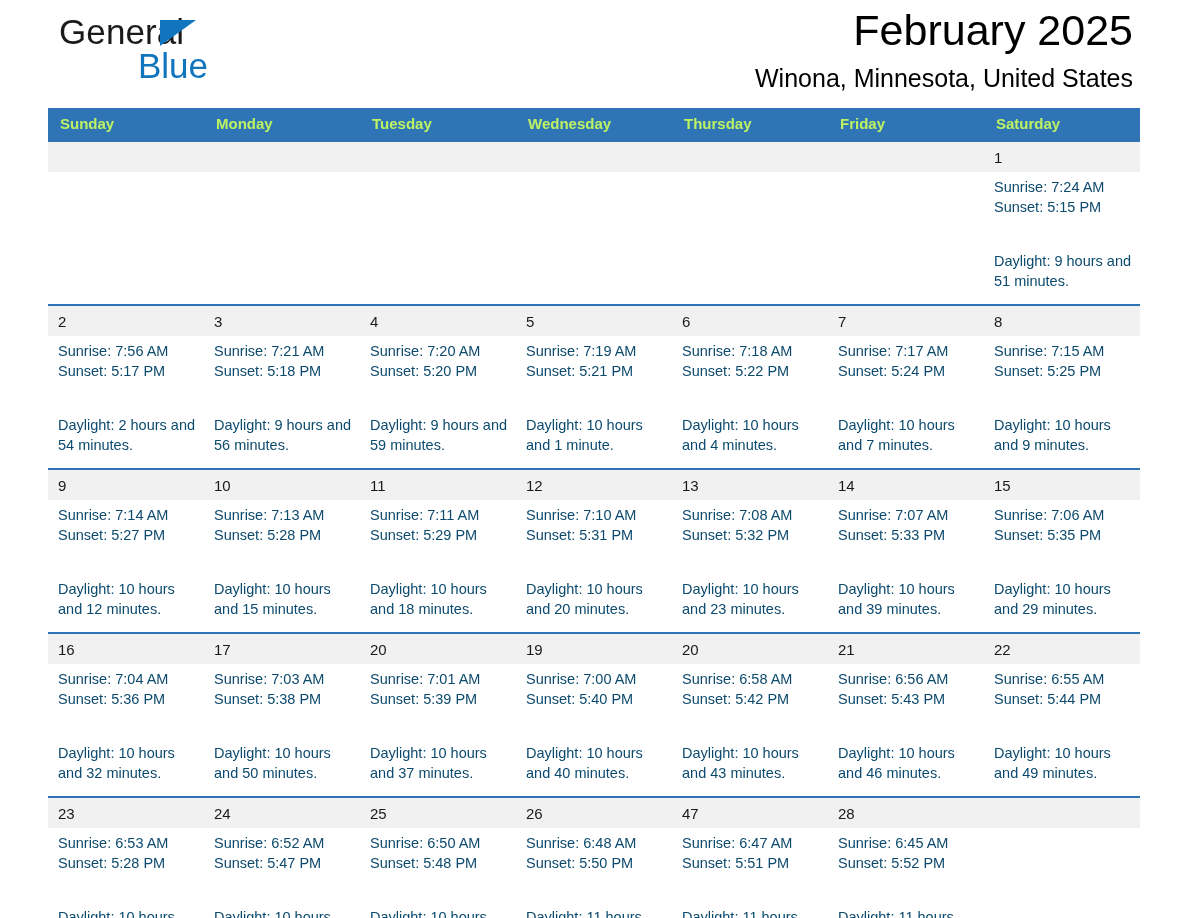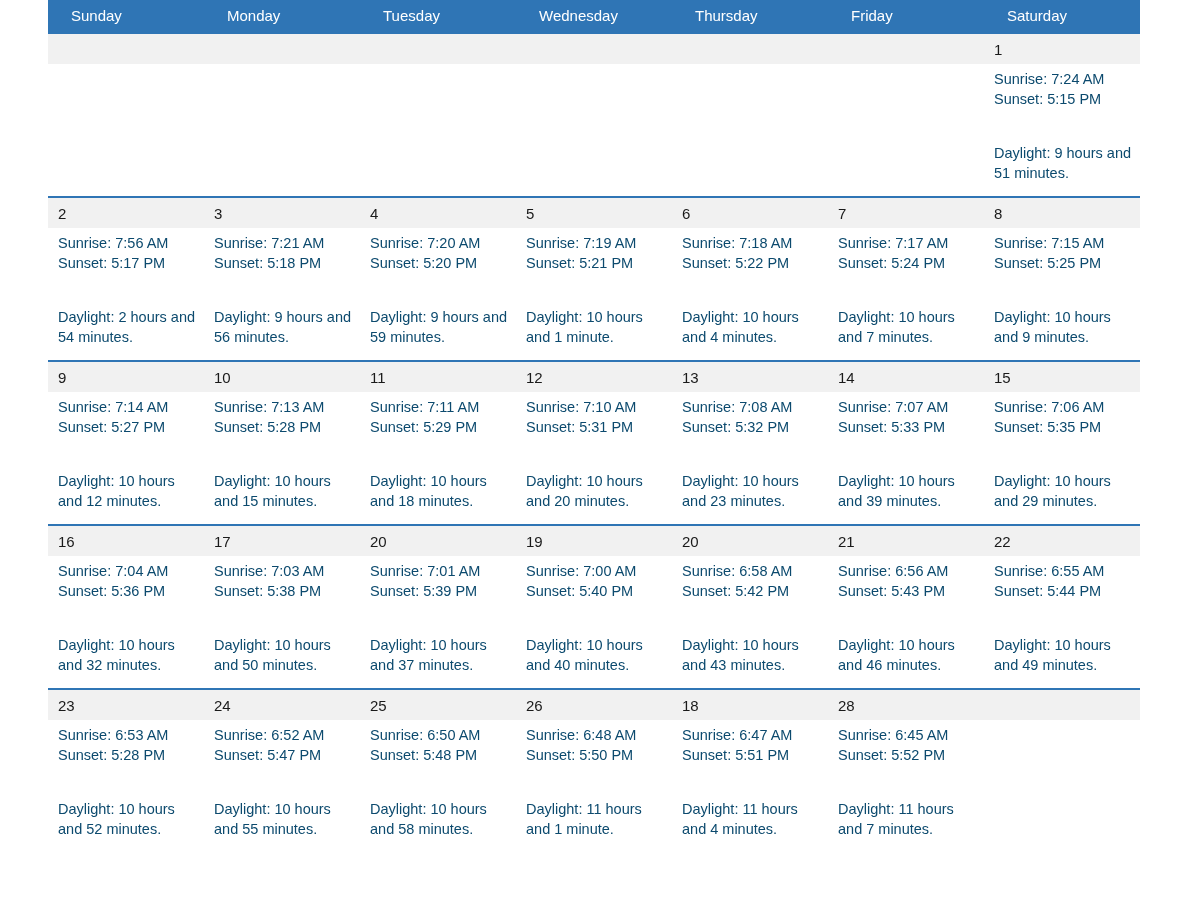--- a/index.html
+++ b/index.html
@@ -86,25 +86,25 @@
   
   .cal {
     width: 1092px;
     border-collapse: collapse;
     table-layout: fixed;
   }
   .cal col { width: 156px; }
 
   .cal thead th {
     background: #2f75b5;
-    color: #ffffff;
+    color: #bef264;
     font-size: 15px;
-    font-weight: 400;
+    font-weight: 700;
     text-align: left;
-    padding: 7px 0 8px 23px;
+    padding: 7px 0 8px 12px;
     height: 17px;
     vertical-align: middle;
   }
 
   .week-sep td {
     height: 13px;
     padding: 0;
     border: none;
     background: #ffffff;
   }
@@ -136,20 +136,29 @@
     color: #0c4a6e;
   }
   .info div { white-space: nowrap; }
   .info .wrap { white-space: normal; margin-top: 34px; }
 </style>
 </head>
 <body>
 
 <div class="page">
 
+  <div class="top">
+    <div class="logo">
+      <span class="logo-general">General</span>
+      <span class="logo-tri"></span>
+      <span class="logo-blue">Blue</span>
+    </div>
+    <div class="title">February 2025</div>
+    <div class="subtitle">Winona, Minnesota, United States</div>
+  </div>
 
   <table class="cal">
     <colgroup>
       <col>
         <col>
         <col>
         <col>
         <col>
         <col>
         <col>
@@ -407,21 +416,21 @@
           </td>
           <td class="day">
             <div class="daynum">26</div>
             <div class="info">
               <div>Sunrise: 6:48 AM</div>
               <div>Sunset: 5:50 PM</div>
               <div class="wrap">Daylight: 11 hours and 1 minute.</div>
             </div>
           </td>
           <td class="day">
-            <div class="daynum">18</div>
+            <div class="daynum">47</div>
             <div class="info">
               <div>Sunrise: 6:47 AM</div>
               <div>Sunset: 5:51 PM</div>
               <div class="wrap">Daylight: 11 hours and 4 minutes.</div>
             </div>
           </td>
           <td class="day">
             <div class="daynum">28</div>
             <div class="info">
               <div>Sunrise: 6:45 AM</div>

